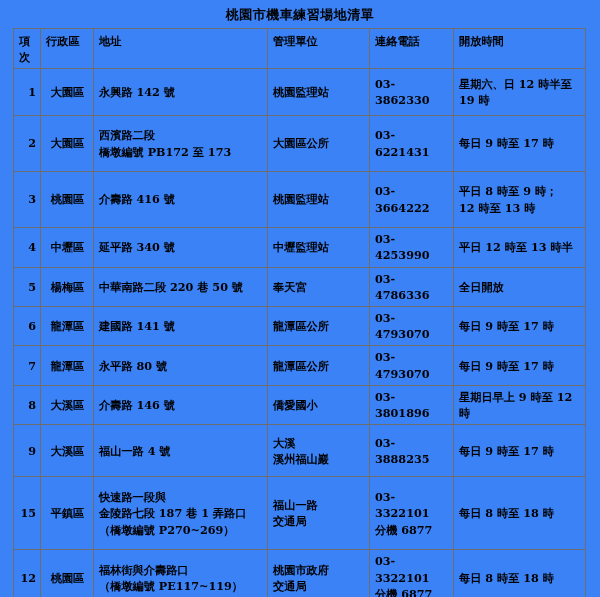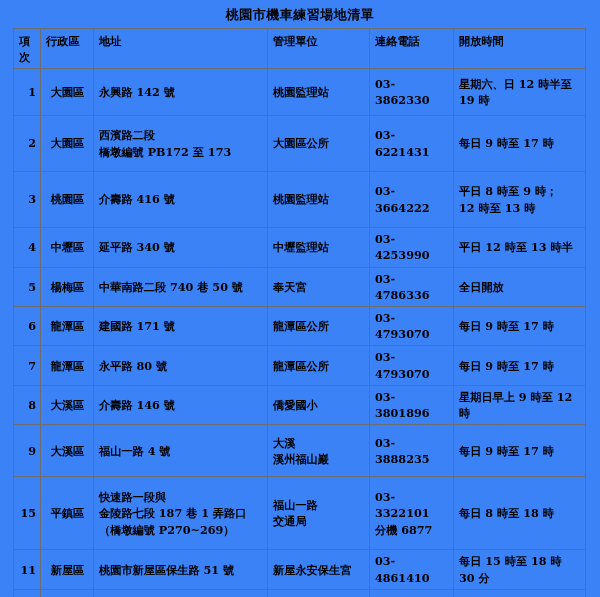--- a/index.html
+++ b/index.html
@@ -155,29 +155,29 @@
           <td class="c-no">4</td>
           <td class="c-dist">中壢區</td>
           <td class="c-addr">延平路 340 號</td>
           <td class="c-unit">中壢監理站</td>
           <td class="c-tel">03-4253990</td>
           <td class="c-open">平日 12 時至 13 時半</td>
         </tr>
         <tr data-h="r5">
           <td class="c-no">5</td>
           <td class="c-dist">楊梅區</td>
-          <td class="c-addr">中華南路二段 740 巷 50 號</td>
+          <td class="c-addr">中華南路二段 220 巷 50 號</td>
           <td class="c-unit">奉天宮</td>
           <td class="c-tel">03-4786336</td>
           <td class="c-open">全日開放</td>
         </tr>
         <tr data-h="r6">
           <td class="c-no">6</td>
           <td class="c-dist">龍潭區</td>
-          <td class="c-addr">建國路 171 號</td>
+          <td class="c-addr">建國路 141 號</td>
           <td class="c-unit">龍潭區公所</td>
           <td class="c-tel">03-4793070</td>
           <td class="c-open">每日 9 時至 17 時</td>
         </tr>
         <tr data-h="r7">
           <td class="c-no">7</td>
           <td class="c-dist">龍潭區</td>
           <td class="c-addr">永平路 80 號</td>
           <td class="c-unit">龍潭區公所</td>
           <td class="c-tel">03-4793070</td>
@@ -205,28 +205,20 @@
           <td class="c-dist">平鎮區</td>
           <td class="c-addr">快速路一段與
 金陵路七段 187 巷 1 弄路口
 （橋墩編號 P270~269）</td>
           <td class="c-unit">福山一路
 交通局</td>
           <td class="c-tel">03-3322101
 分機 6877</td>
           <td class="c-open">每日 8 時至 18 時</td>
         </tr>
-        <tr data-h="r11">
-          <td class="c-no">11</td>
-          <td class="c-dist">新屋區</td>
-          <td class="c-addr">桃園市新屋區保生路 51 號</td>
-          <td class="c-unit">新屋永安保生宮</td>
-          <td class="c-tel">03-4861410</td>
-          <td class="c-open">每日 15 時至 18 時 30 分</td>
-        </tr>
         <tr data-h="r12">
           <td class="c-no">12</td>
           <td class="c-dist">桃園區</td>
           <td class="c-addr">福林街與介壽路口
 （橋墩編號 PE117~119）</td>
           <td class="c-unit">桃園市政府
 交通局</td>
           <td class="c-tel">03-3322101
 分機 6877</td>
           <td class="c-open">每日 8 時至 18 時</td>

